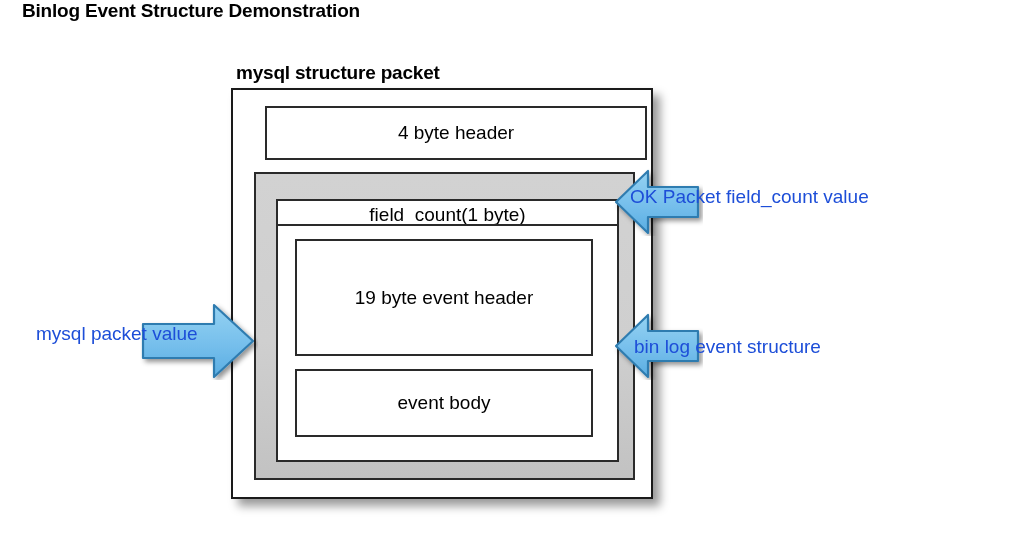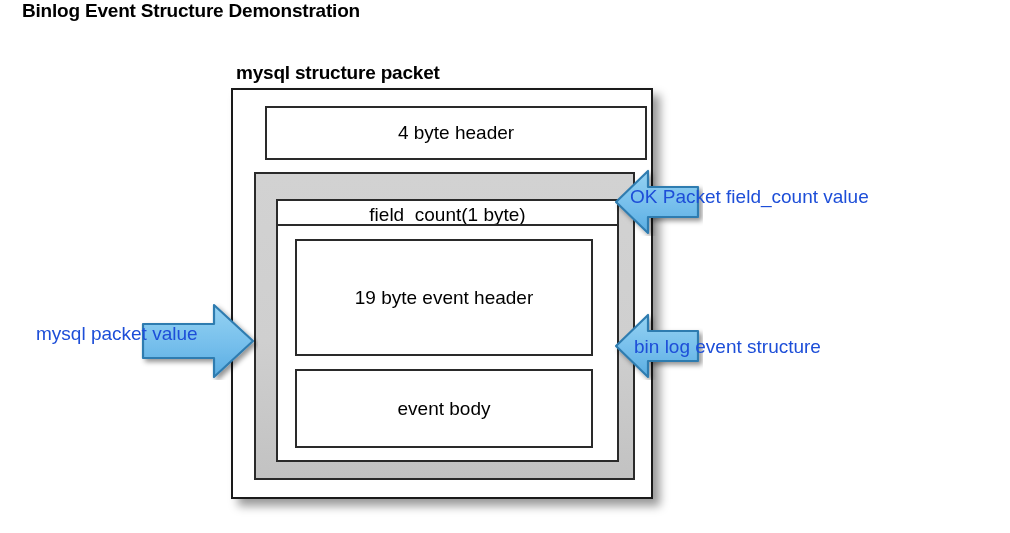--- a/index.html
+++ b/index.html
@@ -122,21 +122,21 @@
     align-items: center;
     justify-content: center;
     font-size: 19px;
   }
 
   .event-body-box {
     position: absolute;
     left: 17px;
     top: 143px;
     width: 298px;
-    height: 79px;
+    height: 68px;
     background: #ffffff;
     border: 2px solid #2a2a2a;
     box-sizing: border-box;
     display: flex;
     align-items: center;
     justify-content: center;
     font-size: 19px;
   }
 
   

